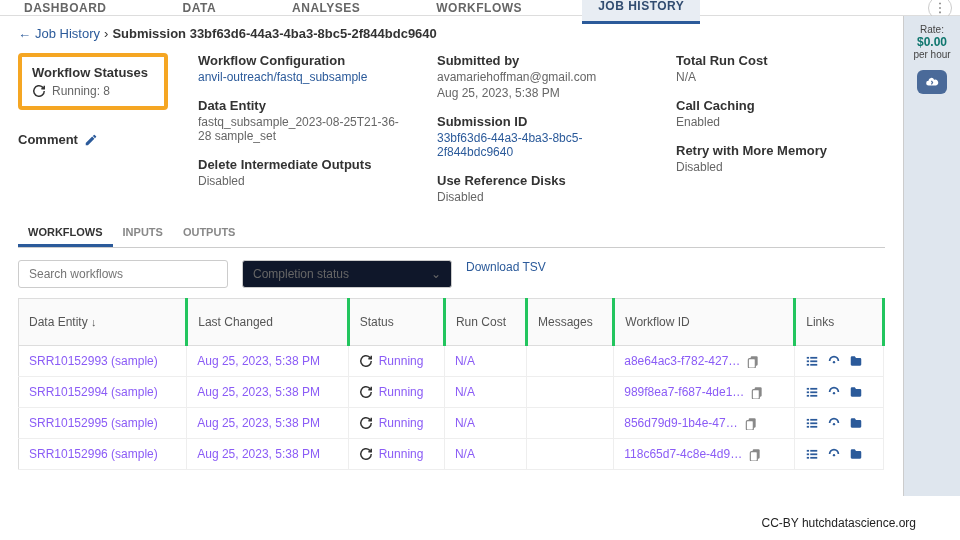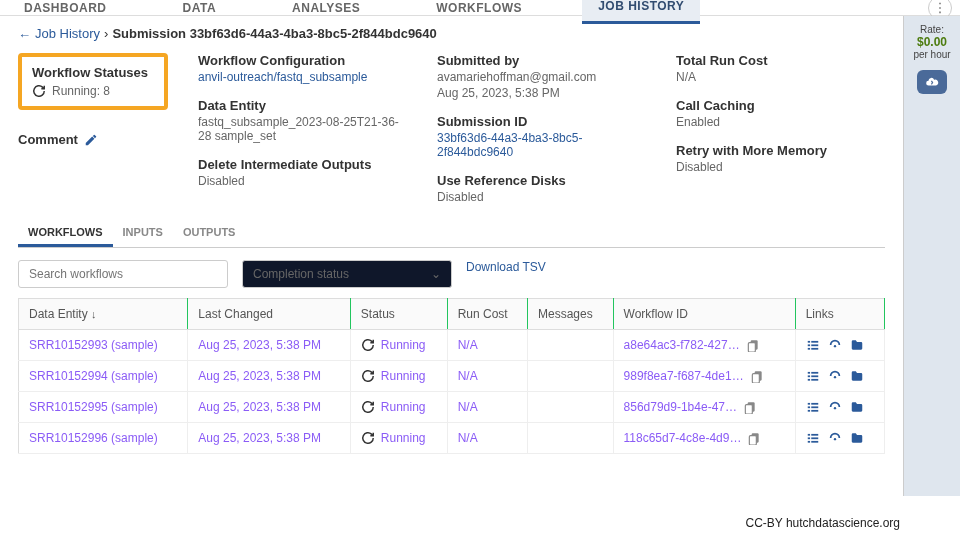--- a/index.html
+++ b/index.html
@@ -5,21 +5,21 @@
 * { box-sizing: border-box; margin: 0; padding: 0; font-family: -apple-system, BlinkMacSystemFont, "Segoe UI", sans-serif; }
 body { background: #fff; color: #333; font-size: 13px; width: 960px; height: 540px; overflow: hidden; position: relative; }
 .topbar { display: flex; align-items: center; height: 16px; border-bottom: 1px solid #ddd; padding: 0 8px; gap: 44px; }
 .tab { padding: 8px 16px; color: #666; font-size: 12px; font-weight: 600; letter-spacing: 0.5px; cursor: pointer; }
 .tab.active { color: #314c70; border-bottom: 3px solid #2b5a9a; background: #e8edf3; }
 .more-icon { margin-left: auto; width: 24px; height: 24px; border: 1px solid #ccc; border-radius: 50%; display: flex; align-items: center; justify-content: center; color: #666; cursor: pointer; }
 
 .main { display: flex; }
 .content { flex: 1; padding: 10px 18px; }
 .ratebar { width: 57px; background: #dfe6ee; display: flex; flex-direction: column; align-items: center; padding-top: 8px; font-size: 10px; color: #444; border-left: 1px solid #ccc; height: 480px; }
-.ratebar .val { font-weight: 700; font-size: 12px; color: #4d7c0f; }
+.ratebar .val { font-weight: 700; font-size: 12px; color: #0f766e; }
 .ratebar .cloud { margin-top: 10px; width: 30px; height: 24px; background: #4a6a99; border-radius: 6px; display:flex; align-items:center; justify-content:center; color:#fff; }
 
 .breadcrumb { display: flex; align-items: center; gap: 4px; margin-bottom: 12px; font-size: 13px; }
 .breadcrumb .back { color: #2b5a9a; cursor: pointer; }
 .breadcrumb .link { color: #2b5a9a; cursor: pointer; }
 .breadcrumb .cur { font-weight: 700; color: #333; }
 
 .details { display: flex; gap: 30px; margin-bottom: 16px; }
 .col { flex: 1; display: flex; flex-direction: column; gap: 14px; }
 .col0 { flex: 0 0 150px; }
@@ -33,28 +33,28 @@
 .subtabs { display: flex; border-bottom: 1px solid #ccc; margin-bottom: 12px; }
 .subtab { padding: 6px 10px; font-size: 11px; font-weight: 600; color: #888; cursor: pointer; }
 .subtab.active { color: #333; border-bottom: 3px solid #2b5a9a; }
 
 .controls { display: flex; align-items: flex-start; gap: 14px; margin-bottom: 10px; }
 .search-input { width: 210px; padding: 6px 10px; border: 1px solid #ccc; border-radius: 3px; font-size: 12px; }
 .select { width: 210px; padding: 6px 10px; border: 1px solid #ccc; border-radius: 3px; font-size: 12px; color: #666; display: flex; justify-content: space-between; align-items: center; cursor: pointer; background: #0f172a; }
 .download-link { color: #2b5a9a; font-size: 12px; cursor: pointer; font-weight: 500; }
 
 .table { width: 100%; border: 1px solid #ddd; border-collapse: collapse; font-size: 12px; }
-.table th { text-align: left; padding: 8px 10px; color: #555; font-weight: 500; border-bottom: 1px solid #ddd; border-right: 1px solid #22c55e; background: #fafafa; }
+.table th { text-align: left; padding: 16px 10px; color: #555; font-weight: 500; border-bottom: 1px solid #ddd; border-right: 3px solid #22c55e; background: #fafafa; }
 .table td { padding: 8px 10px; color: #8b5cf6; border-bottom: 1px solid #eee; border-right: 1px solid #eee; }
 .status-cell { display: flex; align-items: center; gap: 6px; }
 .links-cell { display: flex; gap: 8px; color: #2b5a9a; }
 .wfid-cell { display: flex; align-items: center; gap: 6px; }
 .sort-icon { font-size: 11px; }
 
-.footer-credit { position: absolute; bottom: 10px; right: 60px; font-size: 12px; color: #222; }
+.footer-credit { position: absolute; bottom: 10px; right: 44px; font-size: 12px; color: #222; }
 
 svg.refresh { width: 14px; height: 14px; }
 svg.small-icon { width: 14px; height: 14px; }
 </style>
 </head>
 <body>
 
 <div class="topbar">
   <div class="tab">DASHBOARD</div>
   <div class="tab">DATA</div>

